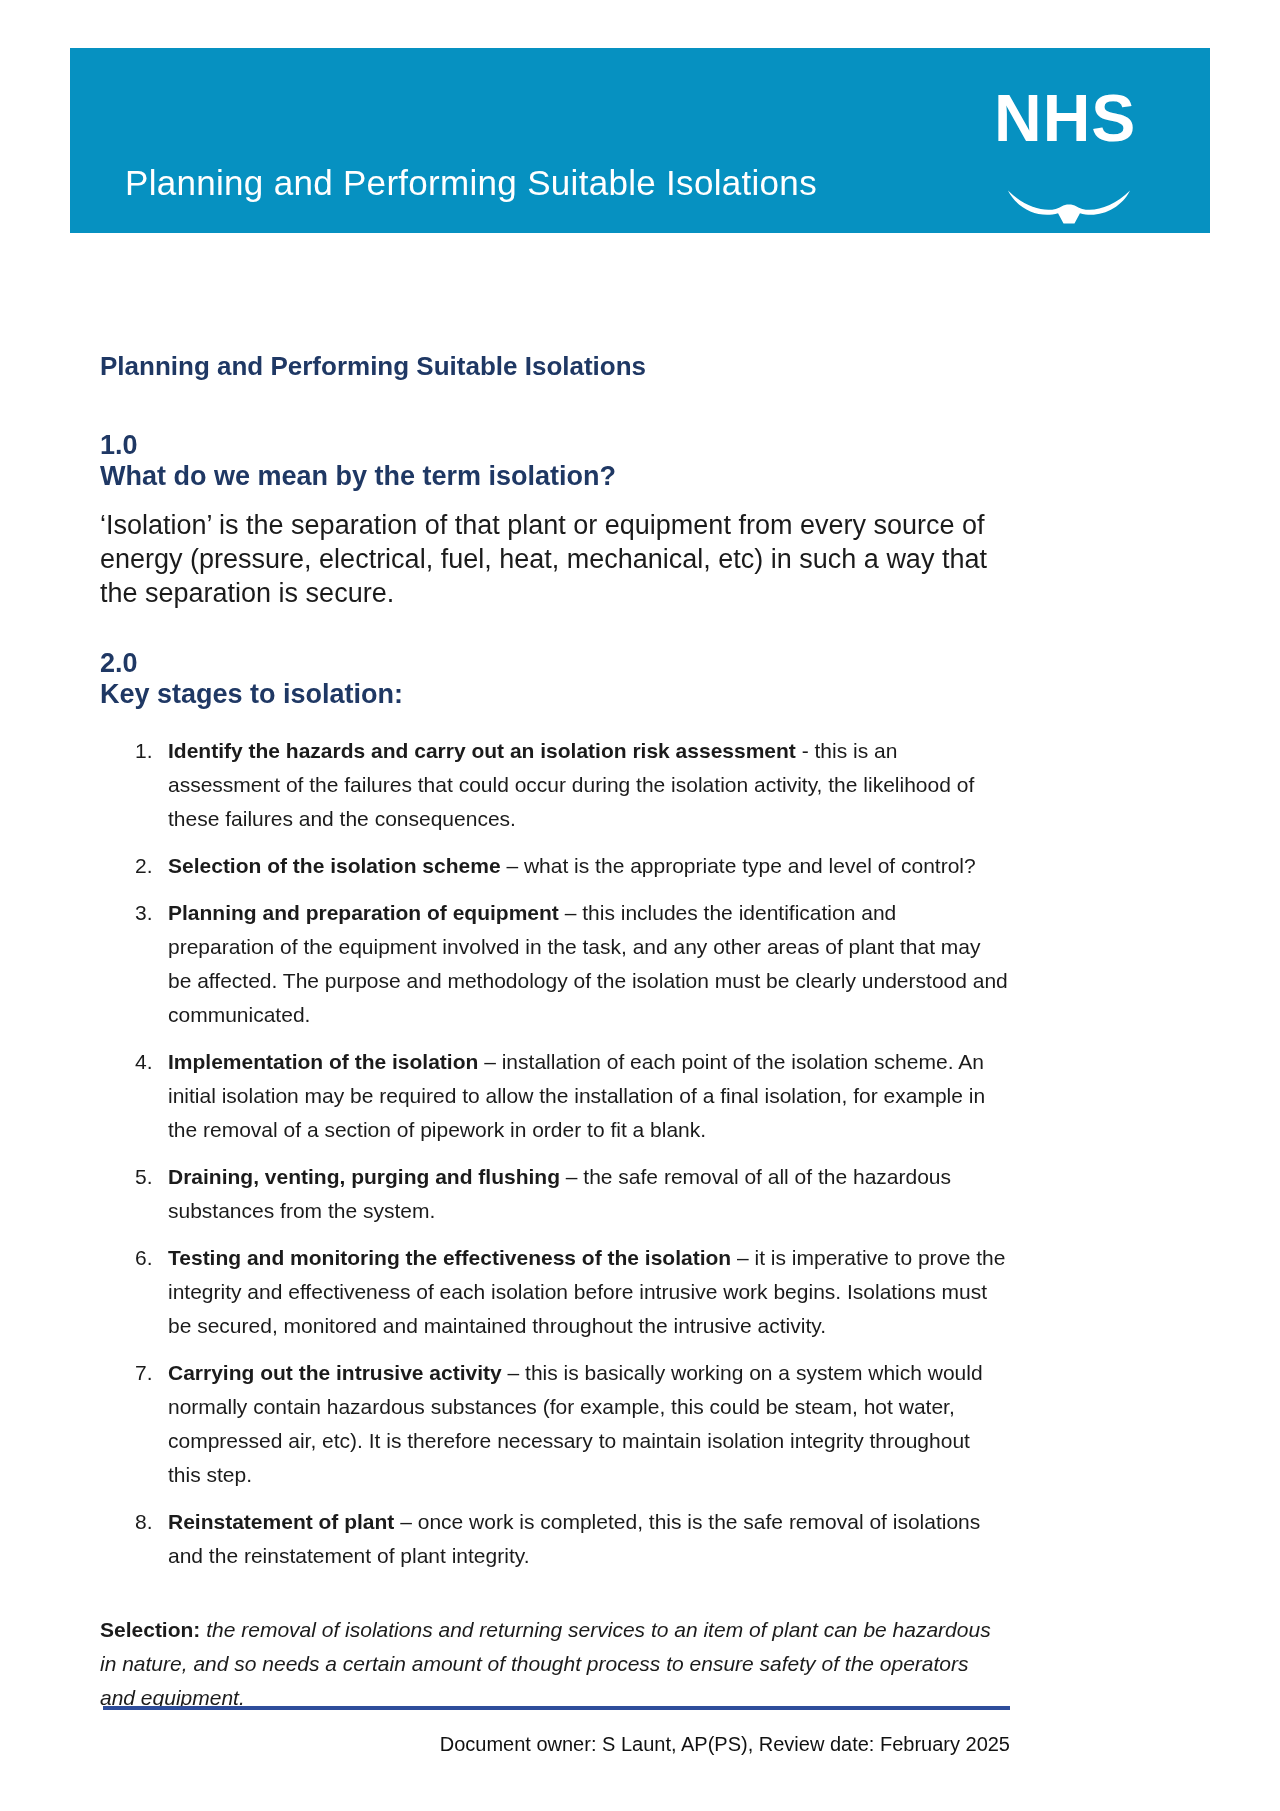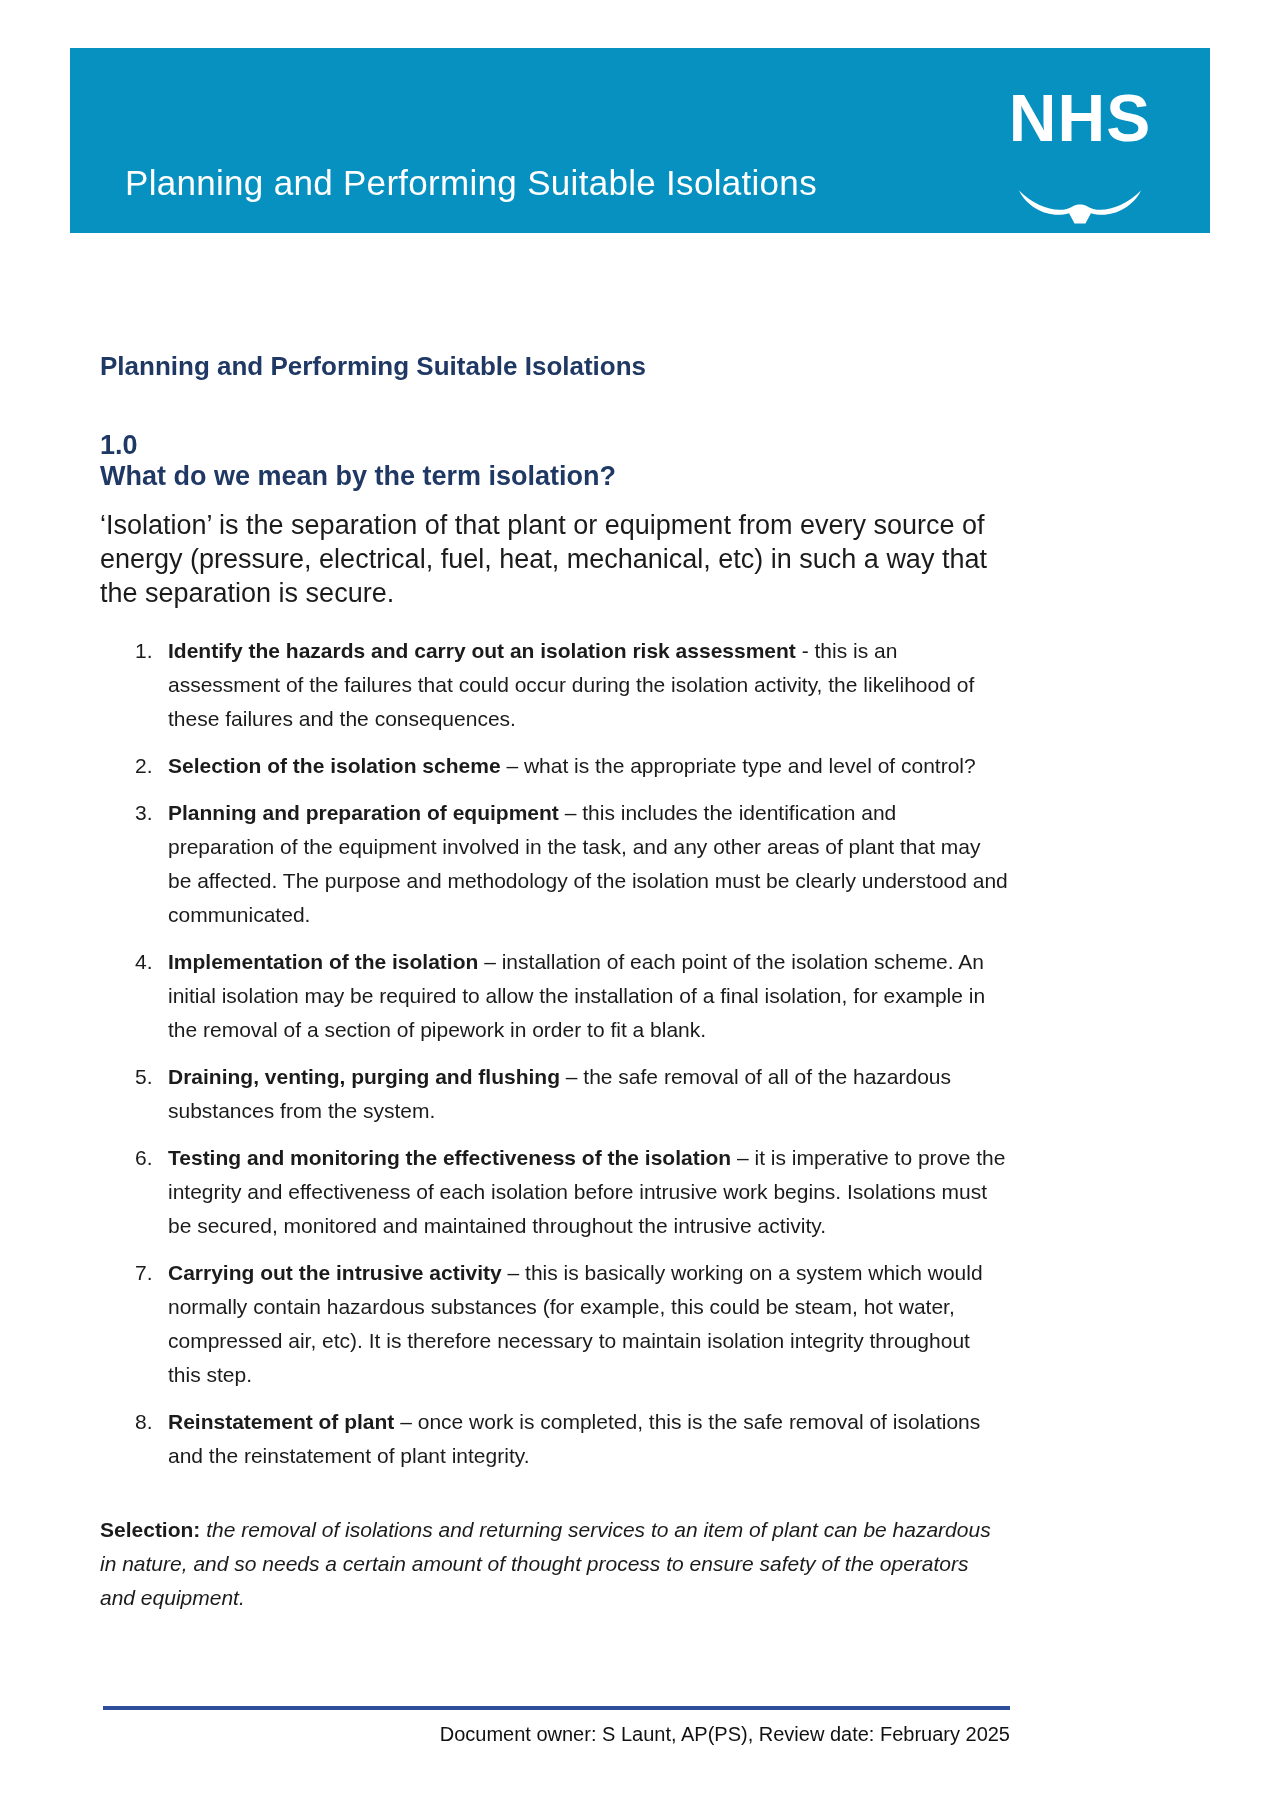--- a/index.html
+++ b/index.html
@@ -12,21 +12,21 @@
   html,body{width:1280px;height:1811px;background:#ffffff;overflow:hidden;
     font-family:"Liberation Sans",sans-serif;color:var(--body-text);}
   .page{position:relative;width:1280px;height:1811px;background:#fff;}
 
   
   .banner{position:absolute;left:70px;top:48px;width:1140px;height:185px;
     background:var(--banner);}
   .banner-title{position:absolute;left:55px;bottom:30px;color:#fff;
     font-size:35px;font-weight:400;letter-spacing:.3px;}
   .logo{position:absolute;right:44px;top:40px;width:172px;
-    display:flex;flex-direction:column;align-items:center;color:#fff;gap:42px;}
+    display:flex;flex-direction:column;color:#fff;gap:42px;}
   .logo-nhs{font-size:66px;font-weight:700;letter-spacing:1px;line-height:.92;}
   .logo-wave{width:150px;height:36px;margin-top:-2px;}
   .logo-board{font-size:27px;font-weight:600;margin-top:-6px;letter-spacing:.3px;}
 
   
   .content{position:absolute;left:100px;top:233px;width:908px;}
   .doc-title{padding-top:118px;font-size:26px;font-weight:700;color:var(--heading);}
   .para{margin-top:22px;font-size:21px;line-height:34px;}
   .sec-head{display:flex;margin-top:48px;font-size:27px;font-weight:700;color:var(--heading);flex-direction:column;}
   .sec-head .sec-num{width:68px;flex:none;}
@@ -38,21 +38,21 @@
   ol.stages .num{flex:none;width:33px;margin-left:35px;}
   ol.stages .itext{flex:1;}
   ol.stages .lead{font-weight:700;}
 
   .remember{margin-top:40px;font-size:21px;line-height:34px;}
   .remember .rlabel{font-weight:700;}
   .remember .rtext{font-style:italic;}
 
   
   .footer{position:absolute;left:103px;top:1706px;width:907px;
-    border-top:4px solid var(--rule);padding-top:13px;
+    border-top:4px solid var(--rule);padding-top:23px;
     text-align:right;font-size:20px;color:#111;}
 </style>
 </head>
 <body>
 
 <div class="page">
 
   <div class="banner">
     <div class="banner-title">Planning and Performing Suitable Isolations</div>
     <div class="logo">
@@ -68,20 +68,24 @@
 
     <h2 class="doc-title">Planning and Performing Suitable Isolations</h2>
 
 
     <div class="sec-head">
       <span class="sec-num">1.0</span>
       <span class="sec-title">What do we mean by the term isolation?</span>
     </div>
     <p class="sec-body">‘Isolation’ is the separation of that plant or equipment from every source of energy (pressure, electrical, fuel, heat, mechanical, etc) in such a way that the separation is secure.</p>
 
+    <div class="sec-head second">
+      <span class="sec-num">2.0</span>
+      <span class="sec-title">Key stages to isolation:</span>
+    </div>
 
     <ol class="stages">
       <li>
         <span class="num">1.</span>
         <span class="itext"><span class="lead">Identify the hazards and carry out an isolation risk assessment</span><span> - this is an assessment of the failures that could occur during the isolation activity, the likelihood of these failures and the consequences.</span></span>
       </li>
       <li>
         <span class="num">2.</span>
         <span class="itext"><span class="lead">Selection of the isolation scheme</span><span> – what is the appropriate type and level of control?</span></span>
       </li>

